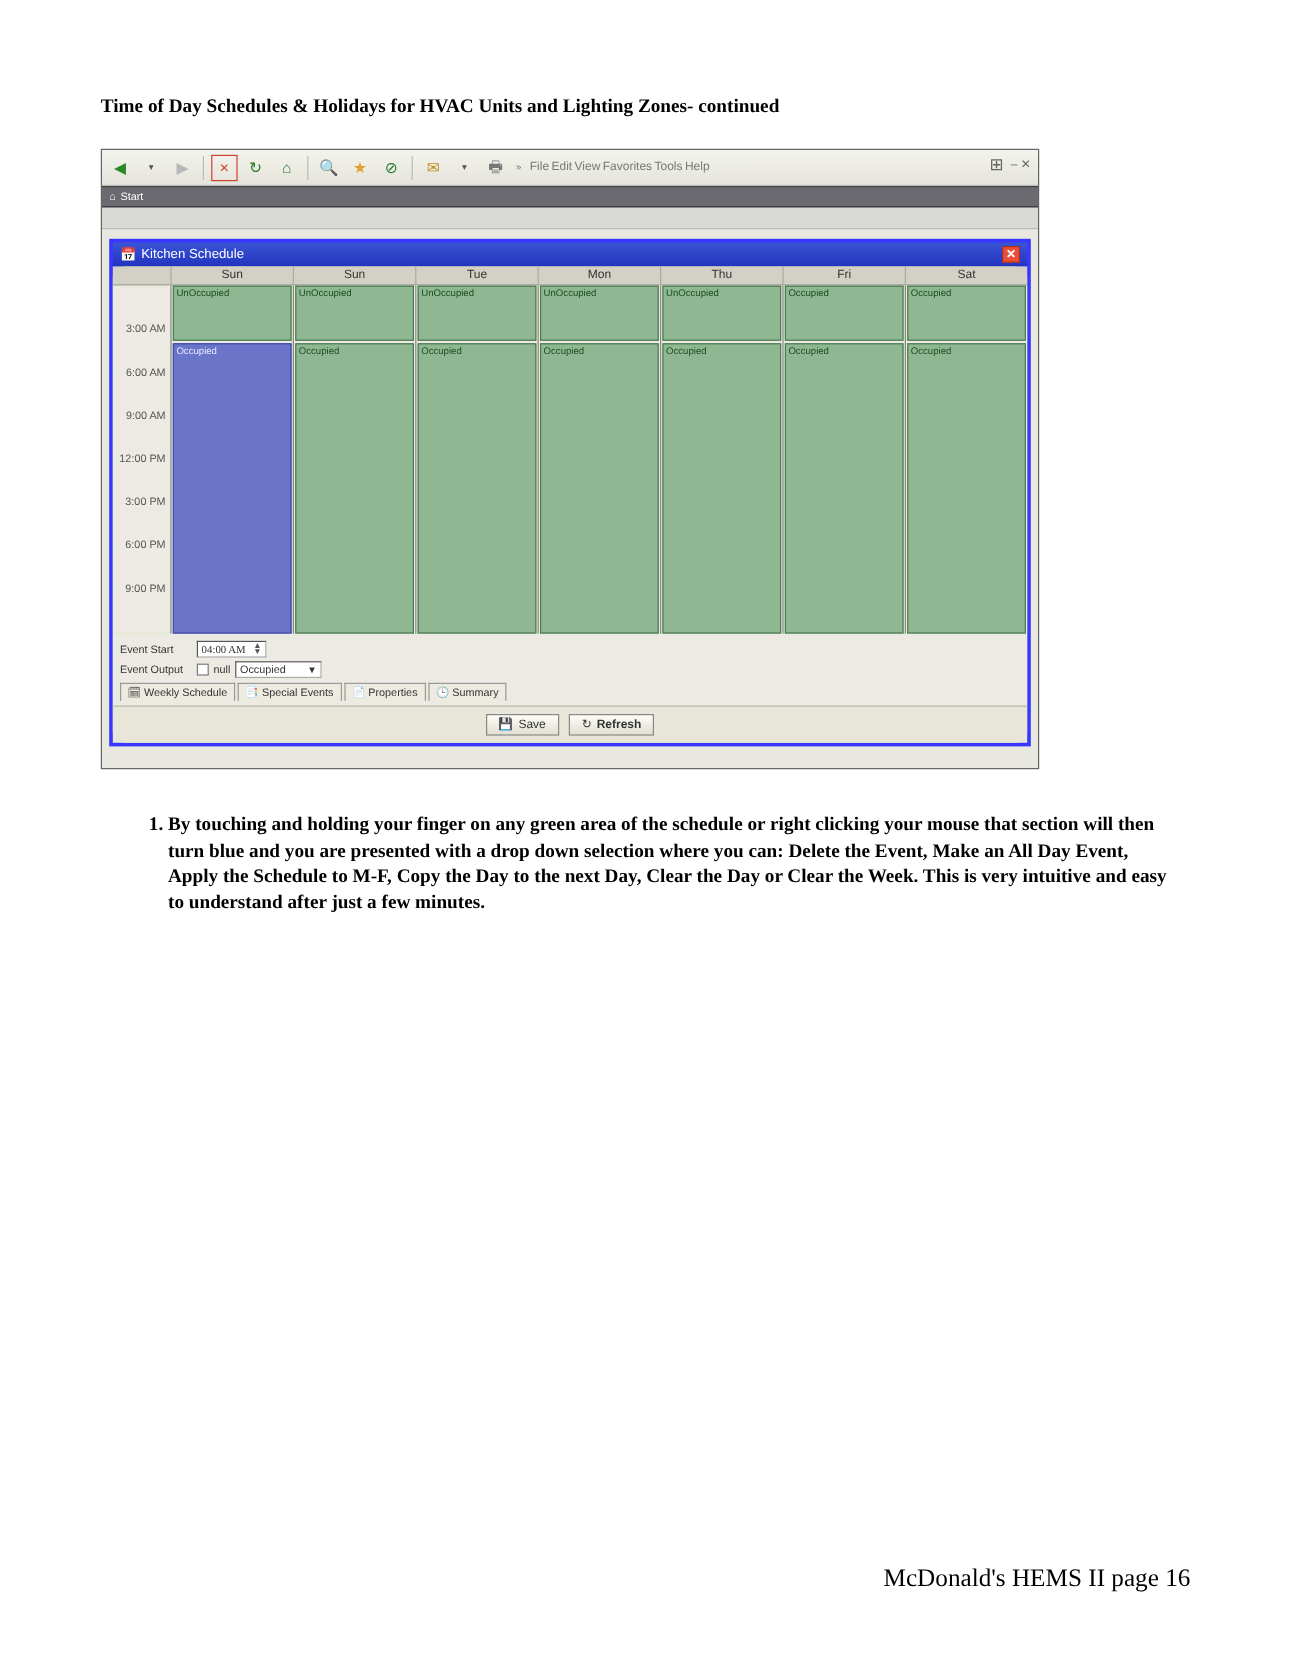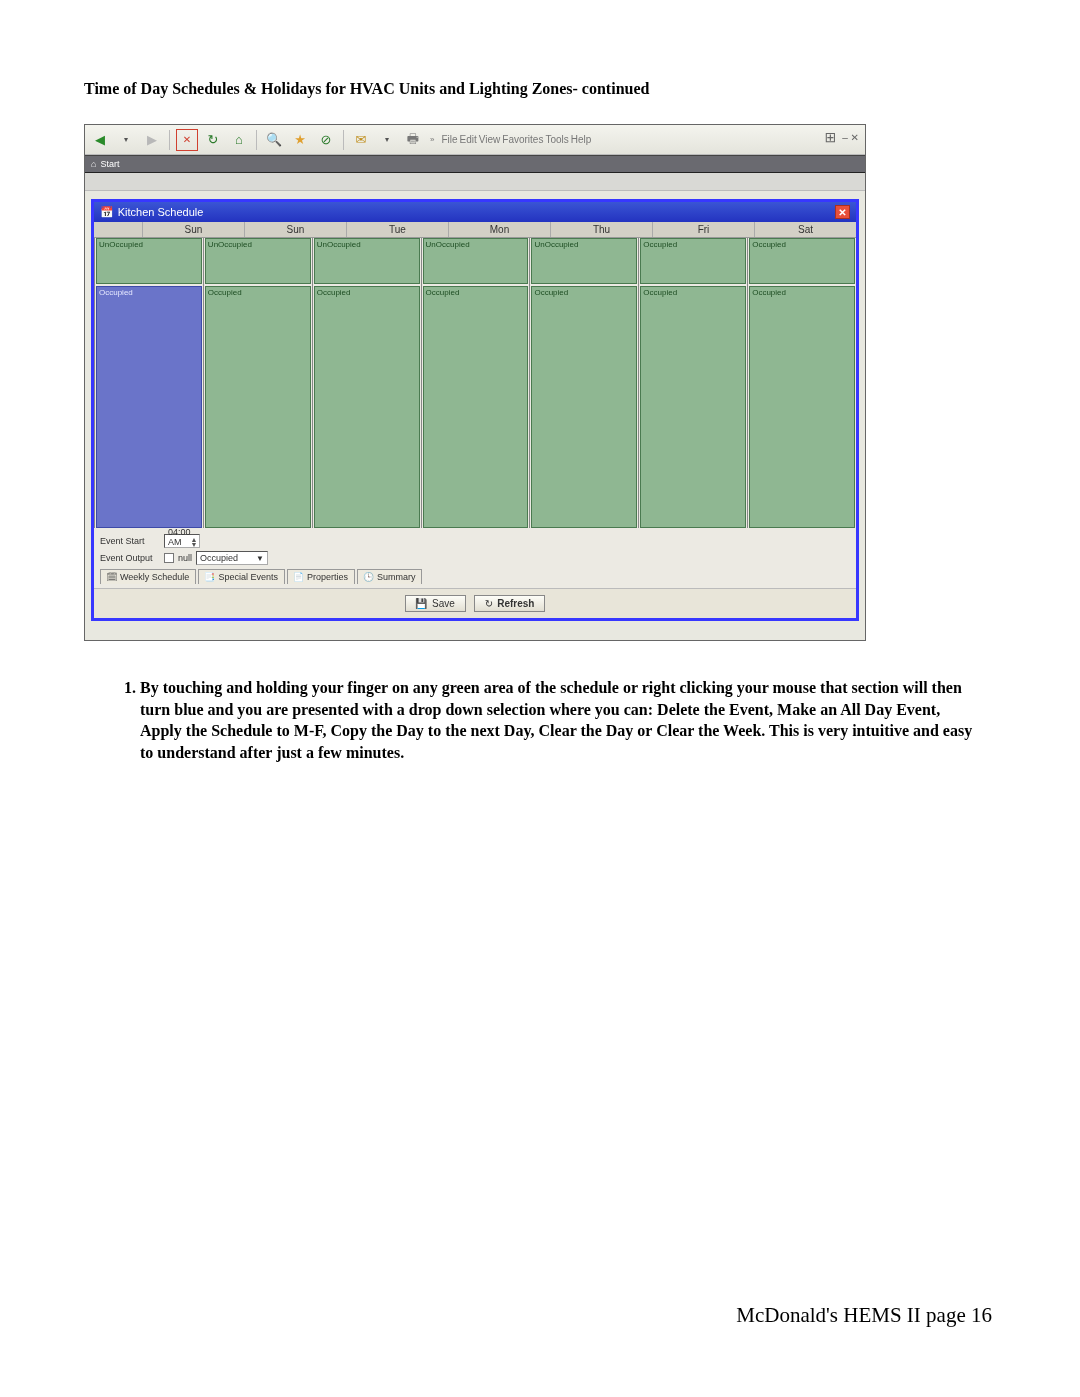--- a/index.html
+++ b/index.html
@@ -105,22 +105,22 @@
   .ctx-item:last-child{border-bottom:none;}
   .bottom-ctrls {
     background:#eceae3;
     padding:6px 6px 4px 6px;
     font-size:9px; color:#333;
   }
   .ctrl-row { display:flex; align-items:center; gap:4px; margin-bottom:3px;}
   .ctrl-row label { width:60px; }
   .smallbox {
     background:#fff; border:1px inset #aaa; height:14px;
-    font-size:9px; padding:0 3px; display:flex; align-items:flex-end;
-    width:36px; justify-content:space-between;
+    font-size:9px; padding:0 3px; display:flex; align-items:center;
+    width:58px; justify-content:space-between;font-family:Liberation Serif, serif;
   }
   .spin { font-size:7px; line-height:5px; color:#555;}
   .null-chk { width:10px;height:10px;border:1px solid #777;background:#fff; }
   .sel-occ {
     background:#fff;border:1px inset #aaa;height:14px;font-size:9px;
     padding:0 3px;display:flex;align-items:center;width:72px;justify-content:space-between;
   }
   .tab-row { display:flex; gap:2px; margin-top:4px;}
   .tab {
     background:#edeadf;border:1px solid #999;border-bottom:none;
@@ -215,20 +215,29 @@
         <div class="day-h">Sun</div>
         <div class="day-h">Sun</div>
         <div class="day-h">Tue</div>
         <div class="day-h">Mon</div>
         <div class="day-h">Thu</div>
         <div class="day-h">Fri</div>
         <div class="day-h">Sat</div>
       </div>
 
       <div class="grid-wrap">
+        <div class="time-gutter">
+          <div class="time-label" style="top:36px;">3:00 AM</div>
+          <div class="time-label" style="top:72px;">6:00 AM</div>
+          <div class="time-label" style="top:108px;">9:00 AM</div>
+          <div class="time-label" style="top:144px;">12:00 PM</div>
+          <div class="time-label" style="top:180px;">3:00 PM</div>
+          <div class="time-label" style="top:216px;">6:00 PM</div>
+          <div class="time-label" style="top:252px;">9:00 PM</div>
+        </div>
 
         <div class="day-col">
           <div class="block unocc" style="top:0;height:46px;">UnOccupied</div>
           <div class="block sel" style="top:48px;bottom:0;">Occupied</div>
         </div>
 
         <div class="day-col">
           <div class="block unocc" style="top:0;height:46px;">UnOccupied</div>
           <div class="block occ" style="top:48px;bottom:0;">Occupied</div>
         </div>

